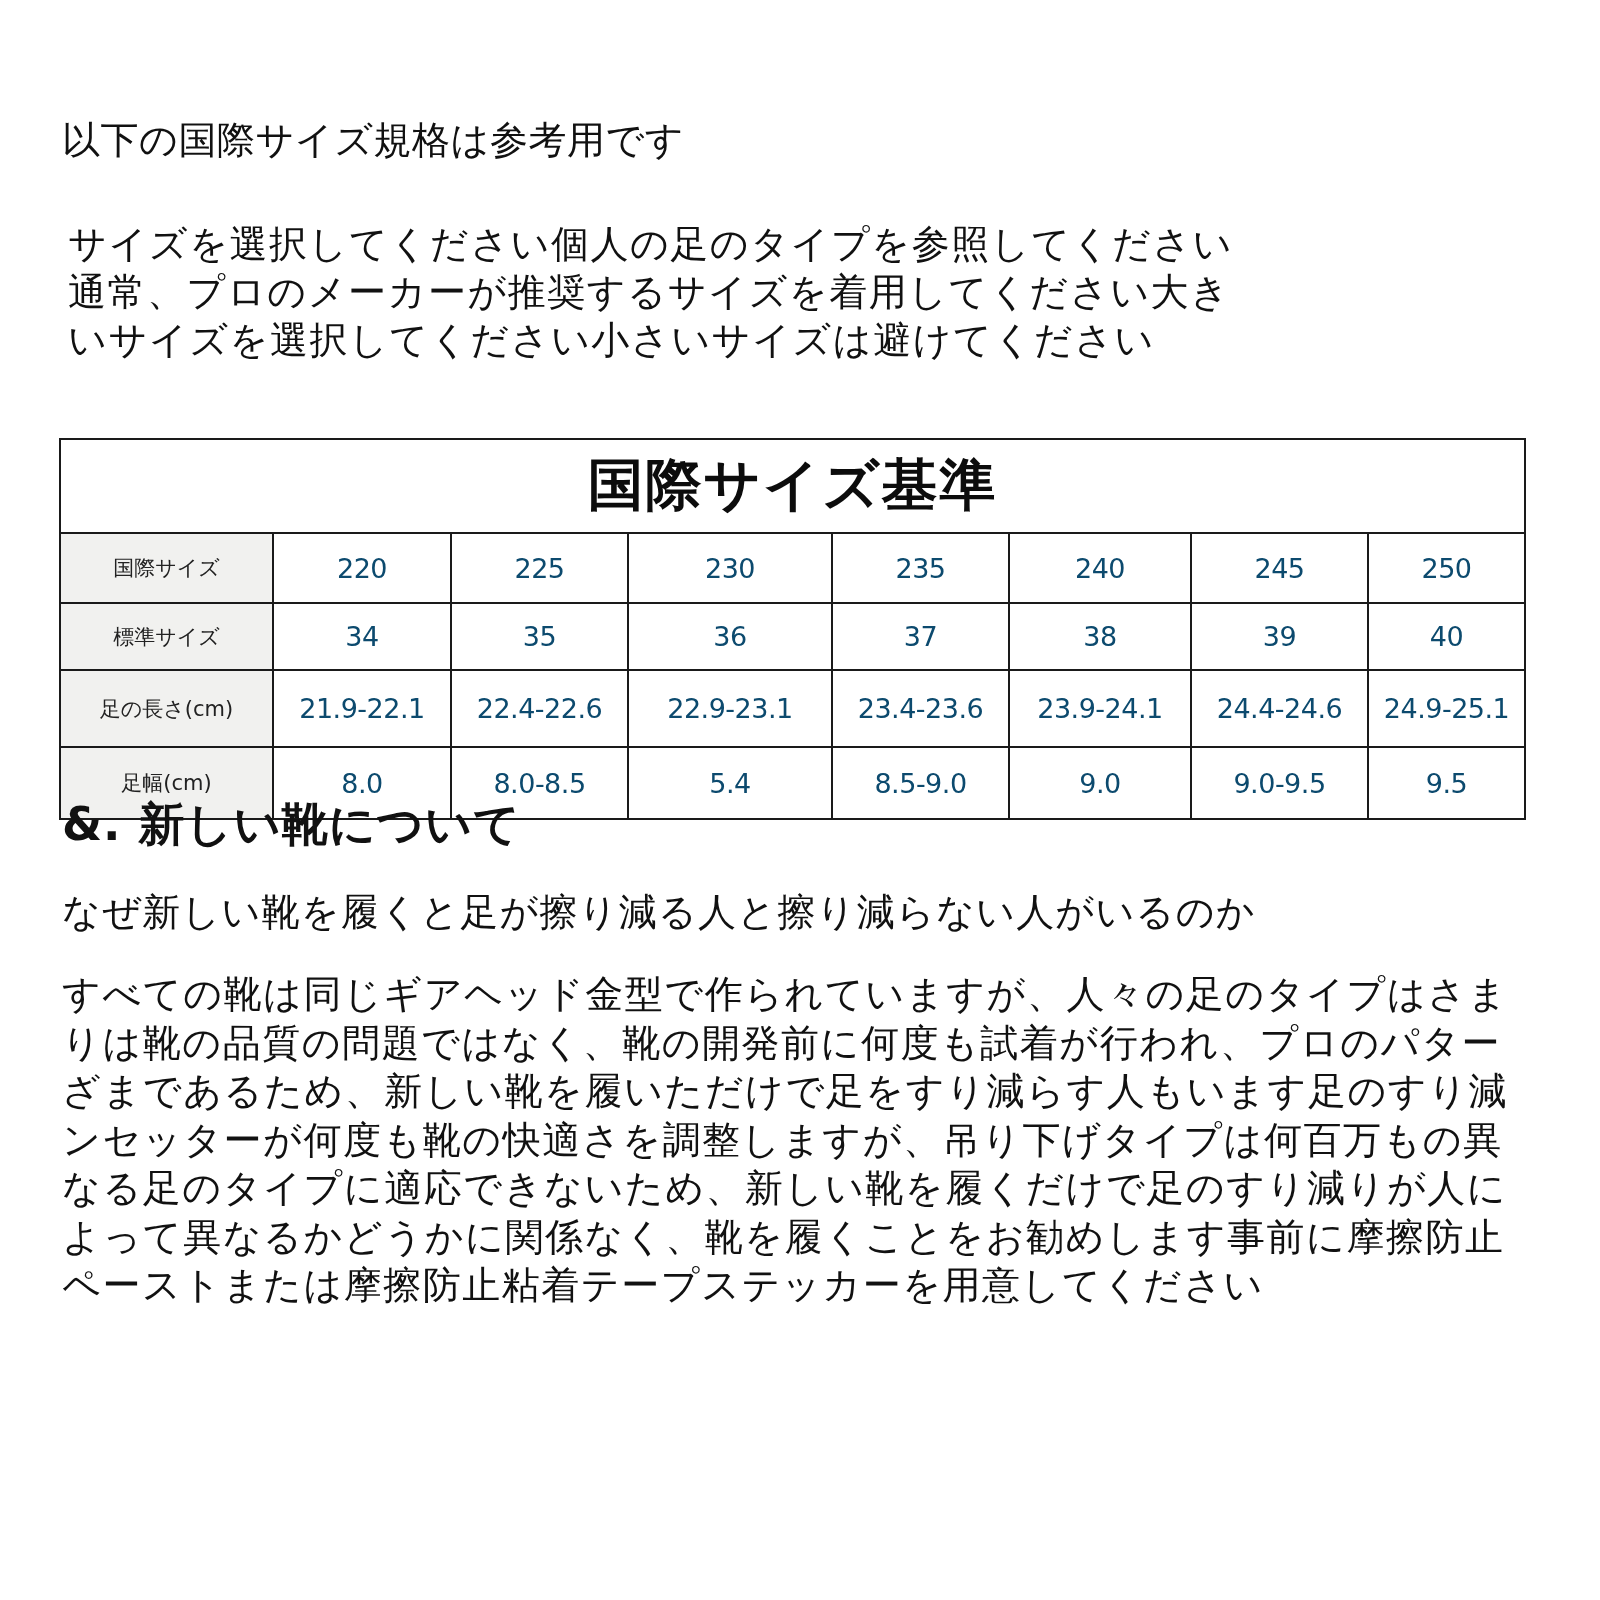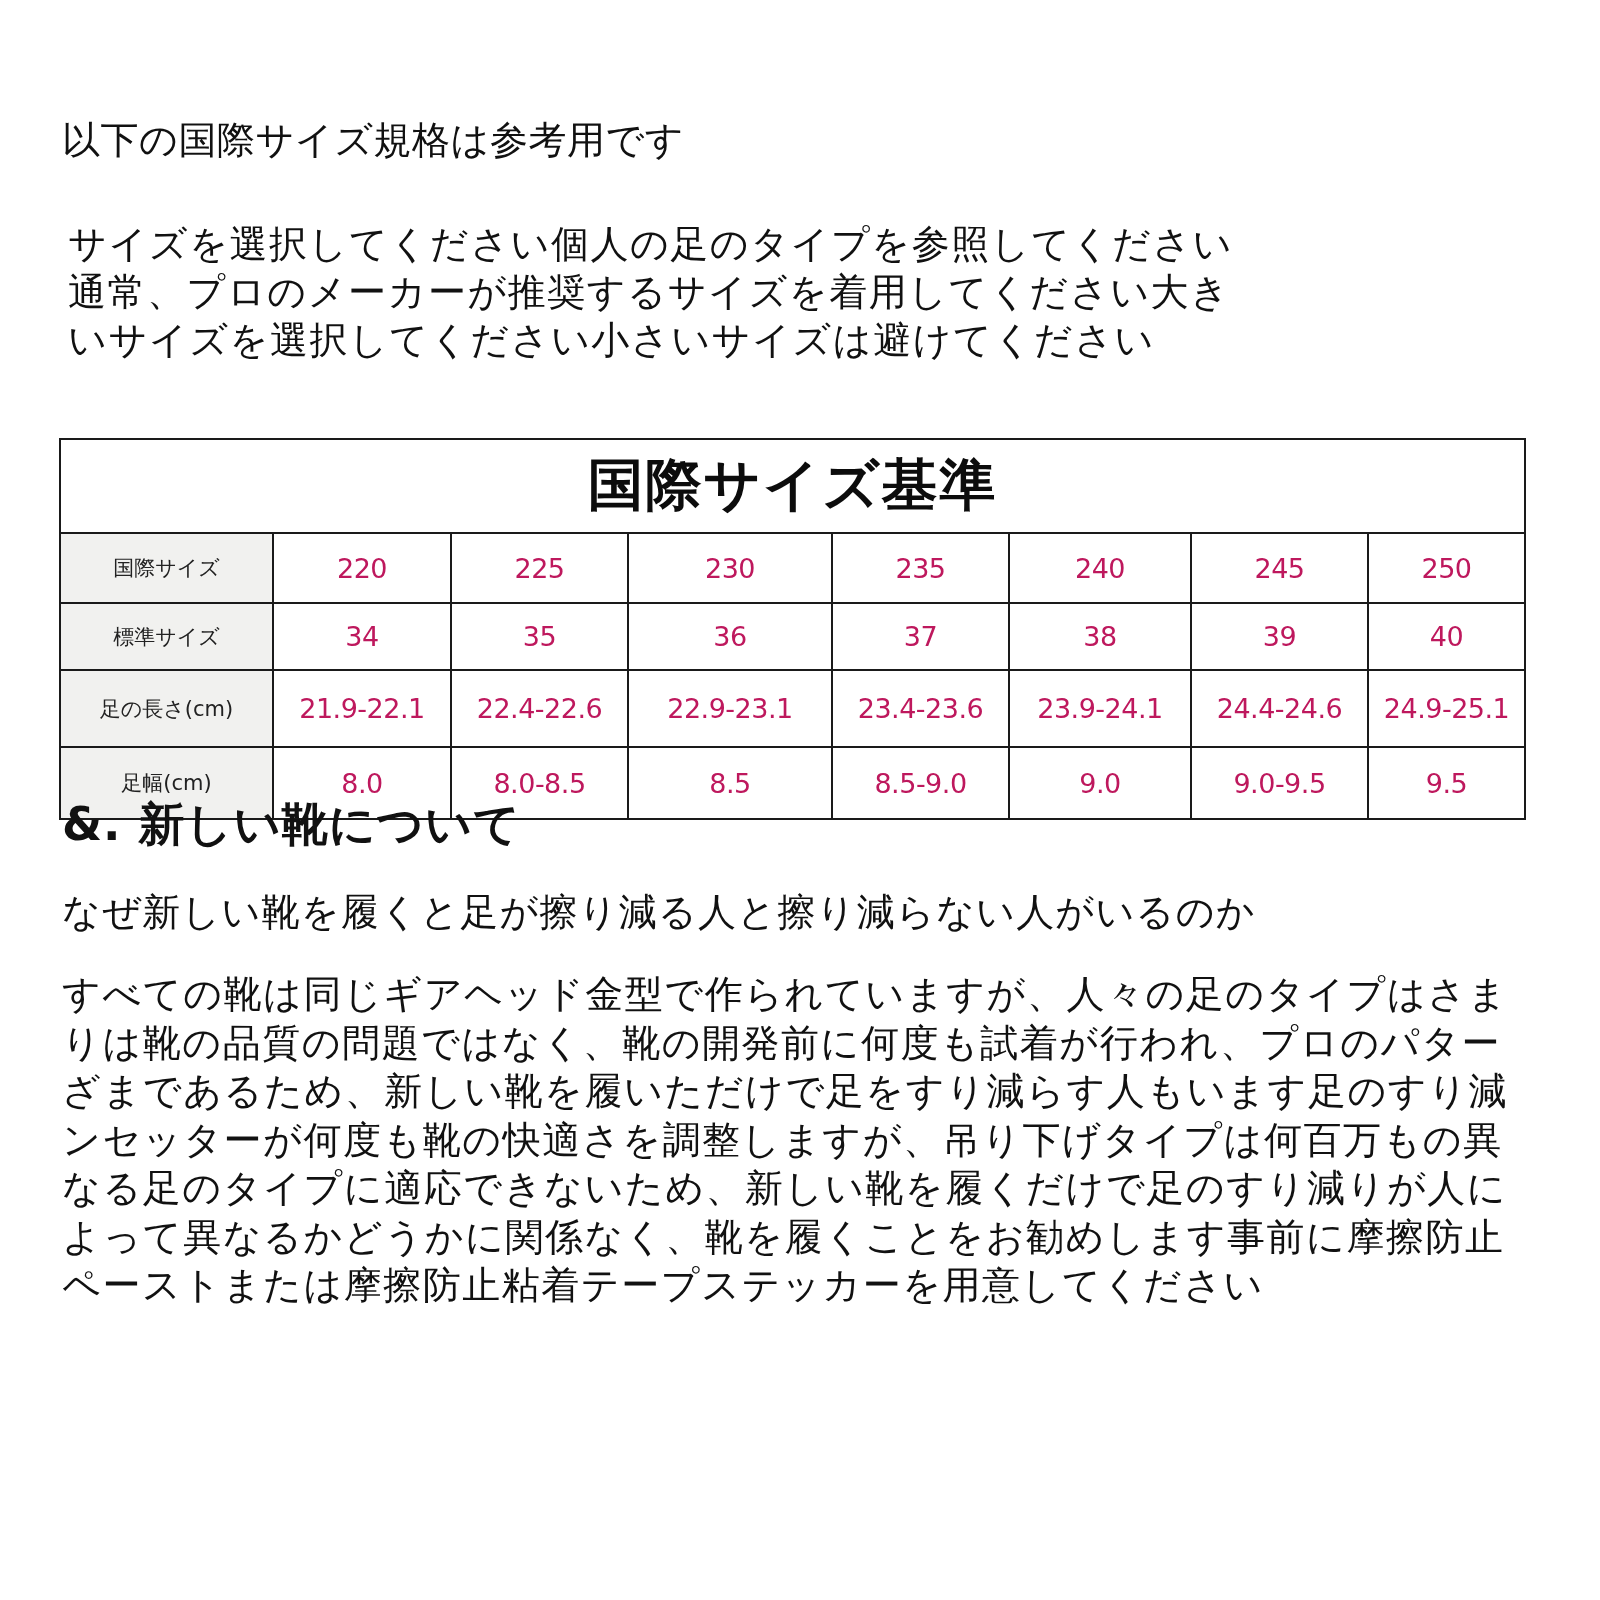--- a/index.html
+++ b/index.html
@@ -64,21 +64,21 @@
       letter-spacing: 2px;
       color: #0c0c0c;
     }
     .size-table .row-label {
       background: #f1f1ef;
       font-size: 21px;
       color: #222222;
     }
     .size-table .val {
       font-size: 27px;
-      color: #be185d;
+      color: #0c4a6e;
       letter-spacing: -0.5px;
     }
     .size-table tr.r0 td { height: 52px; }
     .size-table tr.r1 td { height: 49px; margin-top: 40px; }
     .size-table tr.r2 td { height: 59px; }
     .size-table tr.r3 td { height: 54px; }
 
     .section-heading {
       position: absolute;
       left: 62px;
@@ -168,21 +168,21 @@
     <td class="val">22.9-23.1</td>
     <td class="val">23.4-23.6</td>
     <td class="val">23.9-24.1</td>
     <td class="val">24.4-24.6</td>
     <td class="val">24.9-25.1</td>
   </tr>
   <tr class="r3">
     <td class="row-label">足幅(cm)</td>
     <td class="val">8.0</td>
     <td class="val">8.0-8.5</td>
-    <td class="val">8.5</td>
+    <td class="val">5.4</td>
     <td class="val">8.5-9.0</td>
     <td class="val">9.0</td>
     <td class="val">9.0-9.5</td>
     <td class="val">9.5</td>
   </tr>
 </tbody>
   </table>
 
 <h2 class="section-heading">&amp;. 新しい靴について</h2>
 

